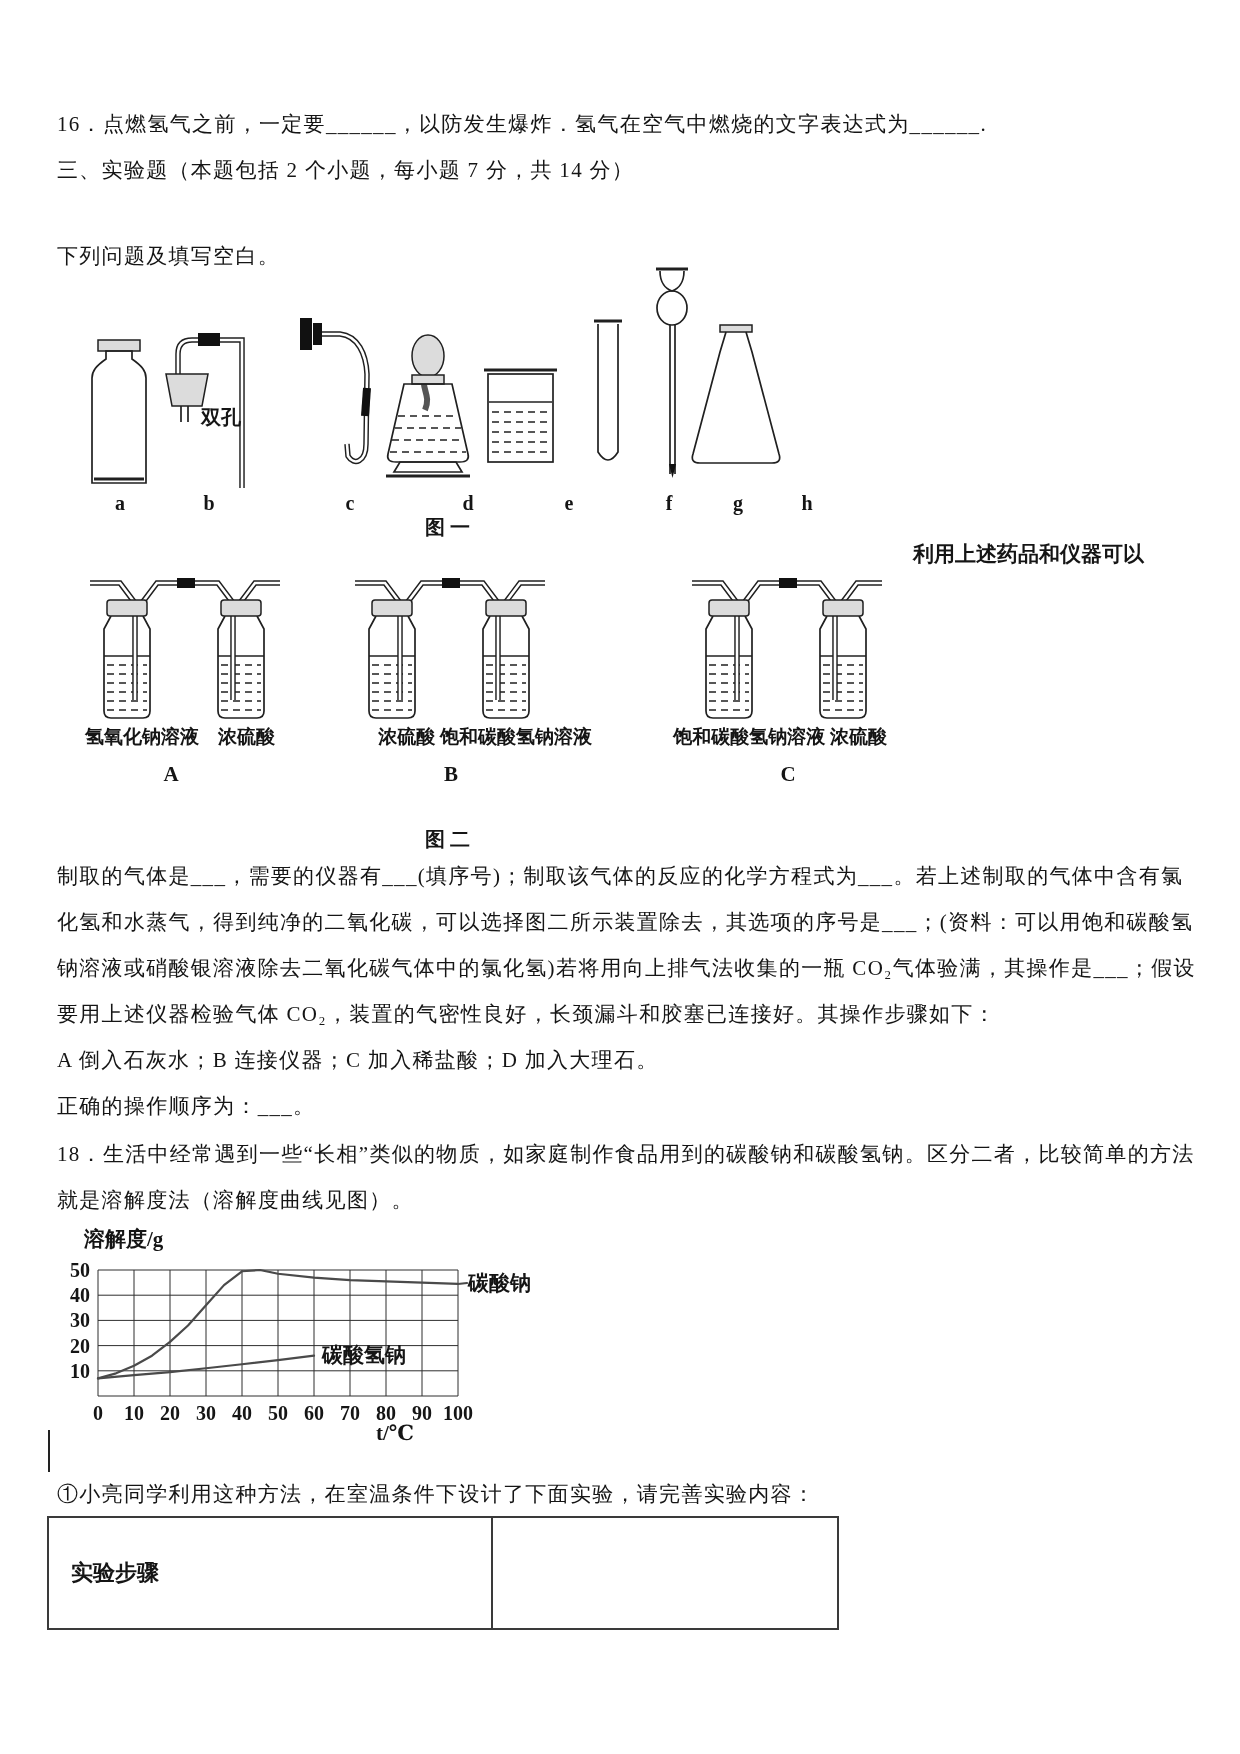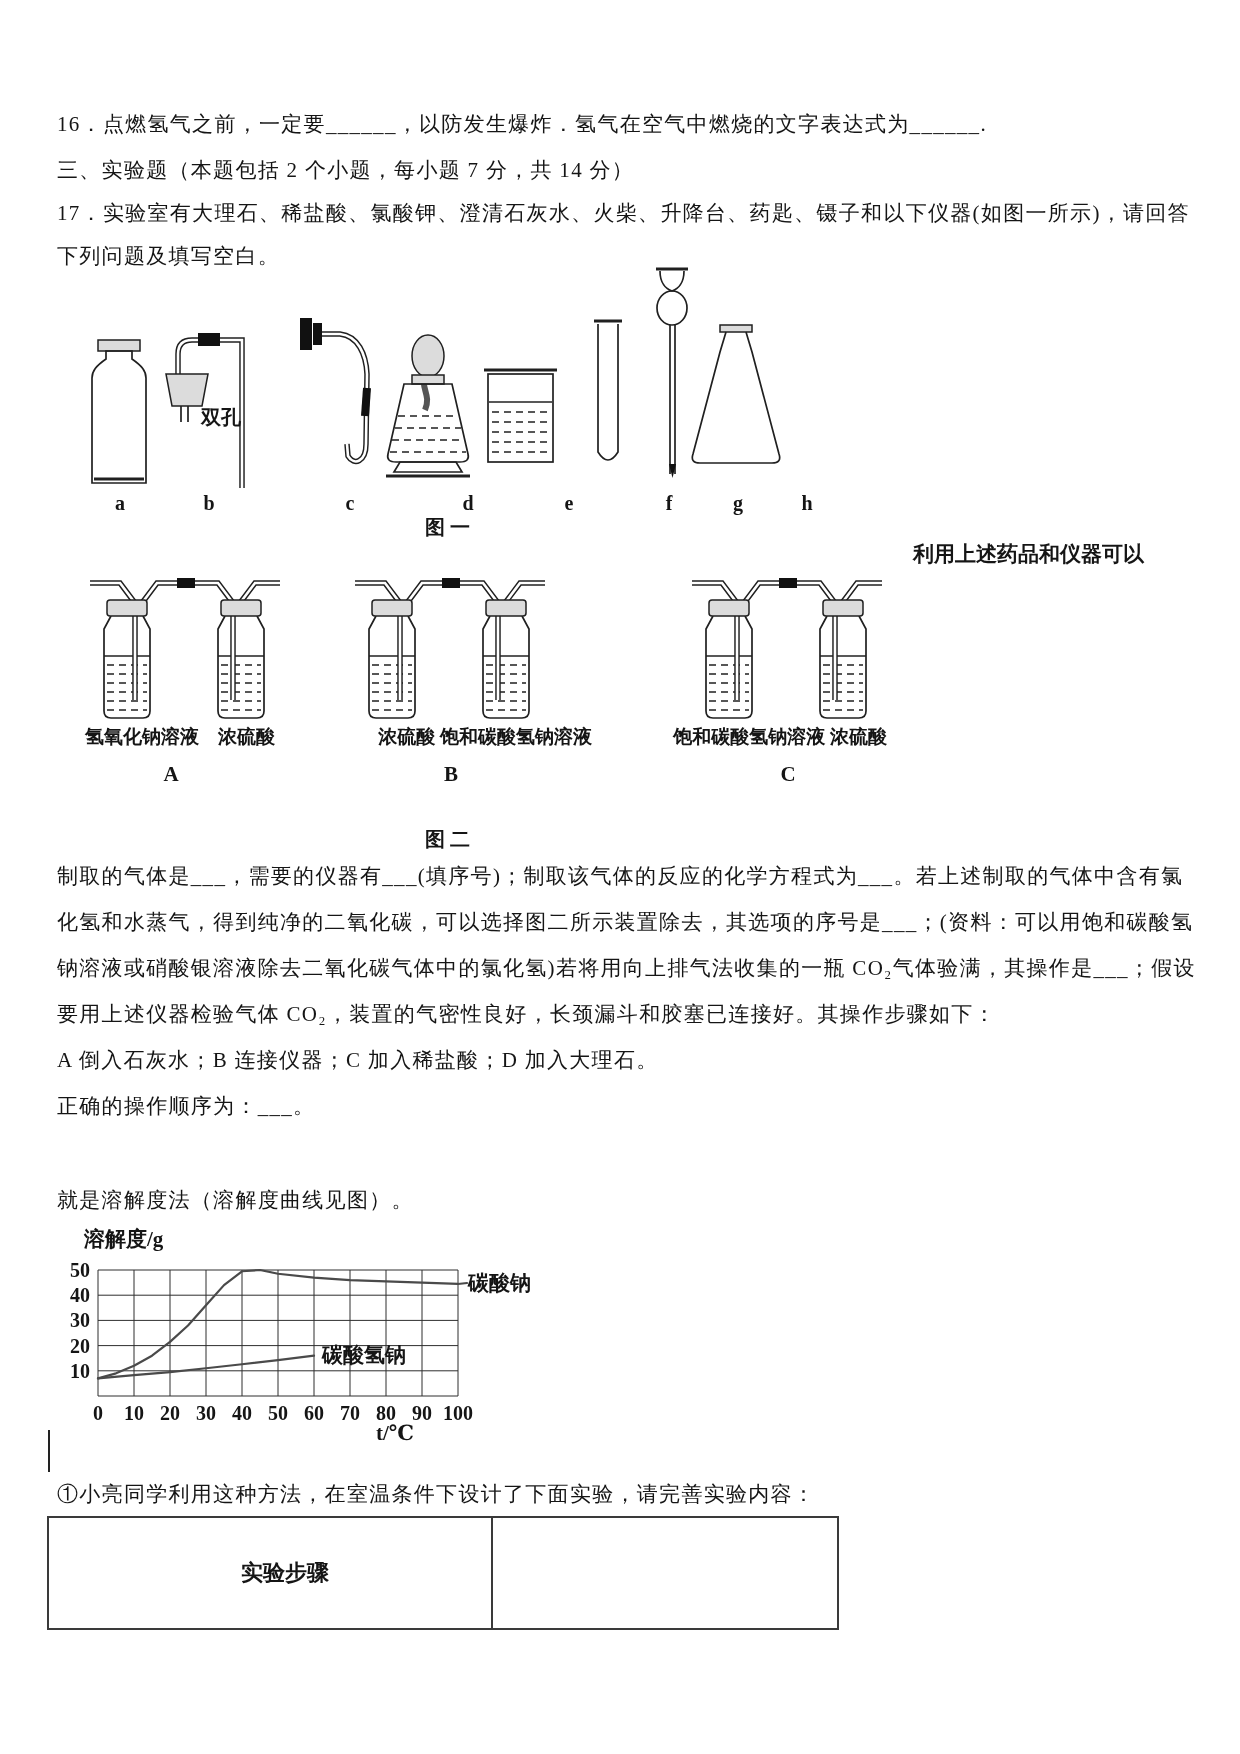--- a/index.html
+++ b/index.html
@@ -10,21 +10,21 @@
   .eqlabel{position:absolute;top:492px;width:26px;text-align:center;font-size:20px;font-weight:bold;}
   .sol{position:absolute;top:724px;font-size:19px;font-weight:bold;white-space:nowrap;text-align:center;}
   .grpletter{position:absolute;top:762px;width:26px;text-align:center;font-size:21px;font-weight:bold;}
   .fig1{position:absolute;left:70px;top:262px;}
   .pair{position:absolute;top:572px;}
   .stopperlabel{position:absolute;left:158px;top:404px;font-size:20px;font-weight:bold;margin-left:43px;}
   .aside{position:absolute;left:913px;top:540px;font-size:21px;font-weight:bold;white-space:nowrap;}
   .cursorbar{position:absolute;left:48px;top:1430px;width:2px;height:42px;background:#222;}
   .chart{position:absolute;left:58px;top:1226px;}
   .exp-table{position:absolute;left:47px;top:1516px;width:792px;height:114px;border:2px solid #3a3a3a;display:flex;box-sizing:border-box;}
-  .cell{display:flex;align-items:center;padding-left:30px;font-size:22px;font-weight:bold;box-sizing:border-box;justify-content:center;}
+  .cell{display:flex;align-items:center;padding-left:22px;font-size:22px;font-weight:bold;box-sizing:border-box;}
   .c1{width:444px;border-right:2px solid #3a3a3a;}
   .c2{flex:1;}
   
   .ol{stroke:#202020;stroke-width:1.7;fill:none;}
   .thick{stroke-width:3;}
   .capfill{fill:#dcdcdc;stroke:#202020;stroke-width:1.5;}
   .dash{stroke:#202020;stroke-width:1.4;stroke-dasharray:7 5;fill:none;}
   .t-o{stroke:#202020;stroke-width:5.5;fill:none;}
   .t-i{stroke:#ffffff;stroke-width:2.6;fill:none;}
   .grid{stroke:#2e2e2e;stroke-width:1;}
@@ -34,21 +34,20 @@
   .xtick{text-anchor:middle;}
   .axis-label,.series-label{font-size:21px;font-weight:bold;fill:#151515;font-family:"Liberation Serif","DejaVu Serif",serif;}
 </style>
 </head>
 <body>
 
 <div class="page">
 
   <div class="line" style="top:110px">16．点燃氢气之前，一定要______，以防发生爆炸．氢气在空气中燃烧的文字表达式为______.</div>
   <div class="line" style="top:156px">三、实验题（本题包括 2 个小题，每小题 7 分，共 14 分）</div>
-  <div class="line" style="top:199px">17．实验室有大理石、稀盐酸、氯酸钾、澄清石灰水、火柴、升降台、药匙、镊子和以下仪器(如图一所示)，请回答</div>
   <div class="line" style="top:242px">下列问题及填写空白。</div>
 
   <svg class="fig1" width="760" height="232" viewBox="0 0 760 232">
     <g>
       <rect x="28" y="78" width="42" height="11" class="capfill"></rect>
       <path class="ol" d="M36,89 L36,97 C26,104 22,109 22,116 L22,221 L76,221 L76,116 C76,109 72,104 62,97 L62,89 Z"></path>
       <line x1="24" y1="217" x2="74" y2="217" class="ol thick"></line>
     </g>
     <g>
       <path class="t-o" d="M108,114 V92 Q108,78 122,78 H172 V226"></path>
@@ -172,20 +171,21 @@
 
   <div class="caption" style="left:425px;top:826px">图 二</div>
 
   <div class="line" style="top:862px">制取的气体是___，需要的仪器有___(填序号)；制取该气体的反应的化学方程式为___。若上述制取的气体中含有氯</div>
   <div class="line" style="top:954px">钠溶液或硝酸银溶液除去二氧化碳气体中的氯化氢)若将用向上排气法收集的一瓶 CO₂气体验满，其操作是___；假设</div>
   <div class="line" style="top:908px">化氢和水蒸气，得到纯净的二氧化碳，可以选择图二所示装置除去，其选项的序号是___；(资料：可以用饱和碳酸氢</div>
   <div class="line" style="top:1000px">要用上述仪器检验气体 CO₂，装置的气密性良好，长颈漏斗和胶塞已连接好。其操作步骤如下：</div>
   <div class="line" style="top:1046px">A 倒入石灰水；B 连接仪器；C 加入稀盐酸；D 加入大理石。</div>
   <div class="line" style="top:1092px">正确的操作顺序为：___。</div>
 
+  <div class="line" style="top:1140px">18．生活中经常遇到一些“长相”类似的物质，如家庭制作食品用到的碳酸钠和碳酸氢钠。区分二者，比较简单的方法</div>
   <div class="line" style="top:1186px">就是溶解度法（溶解度曲线见图）。</div>
 
   <svg class="chart" width="560" height="250" viewBox="0 0 560 250">
     <g id="chart-plot">
         <line x1="40" y1="44" x2="40" y2="170" class="grid"></line>
         <line x1="76" y1="44" x2="76" y2="170" class="grid"></line>
         <line x1="112" y1="44" x2="112" y2="170" class="grid"></line>
         <line x1="148" y1="44" x2="148" y2="170" class="grid"></line>
         <line x1="184" y1="44" x2="184" y2="170" class="grid"></line>
         <line x1="220" y1="44" x2="220" y2="170" class="grid"></line>

